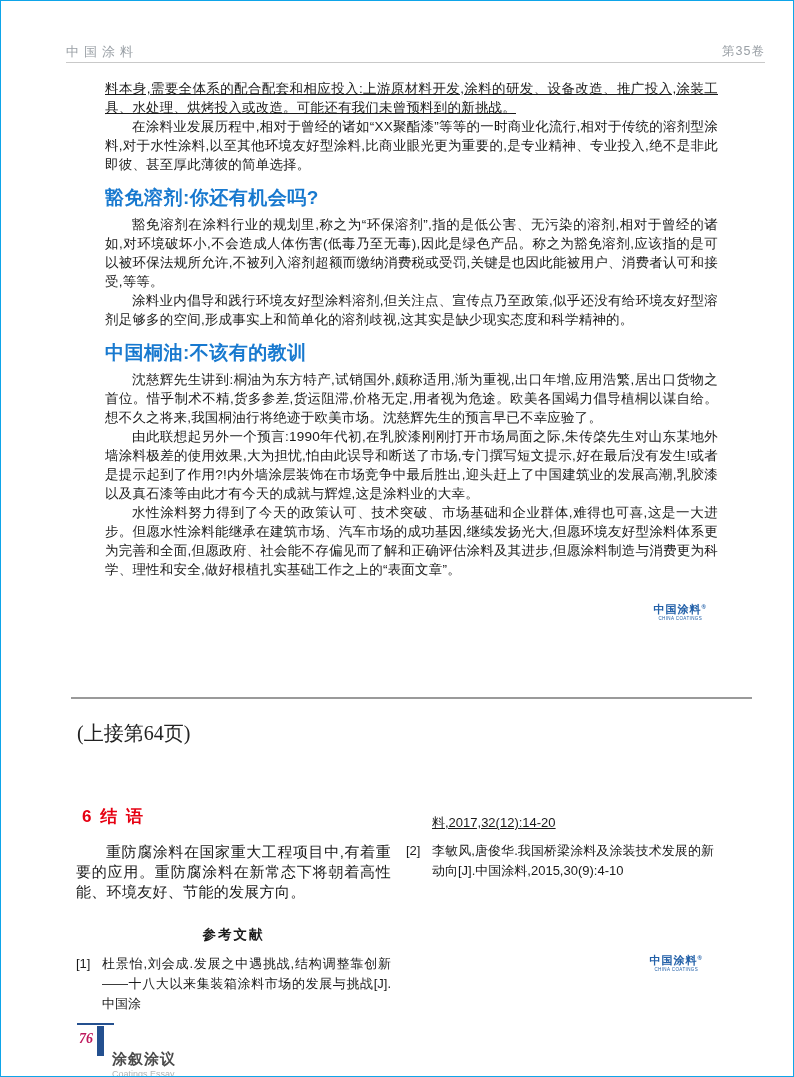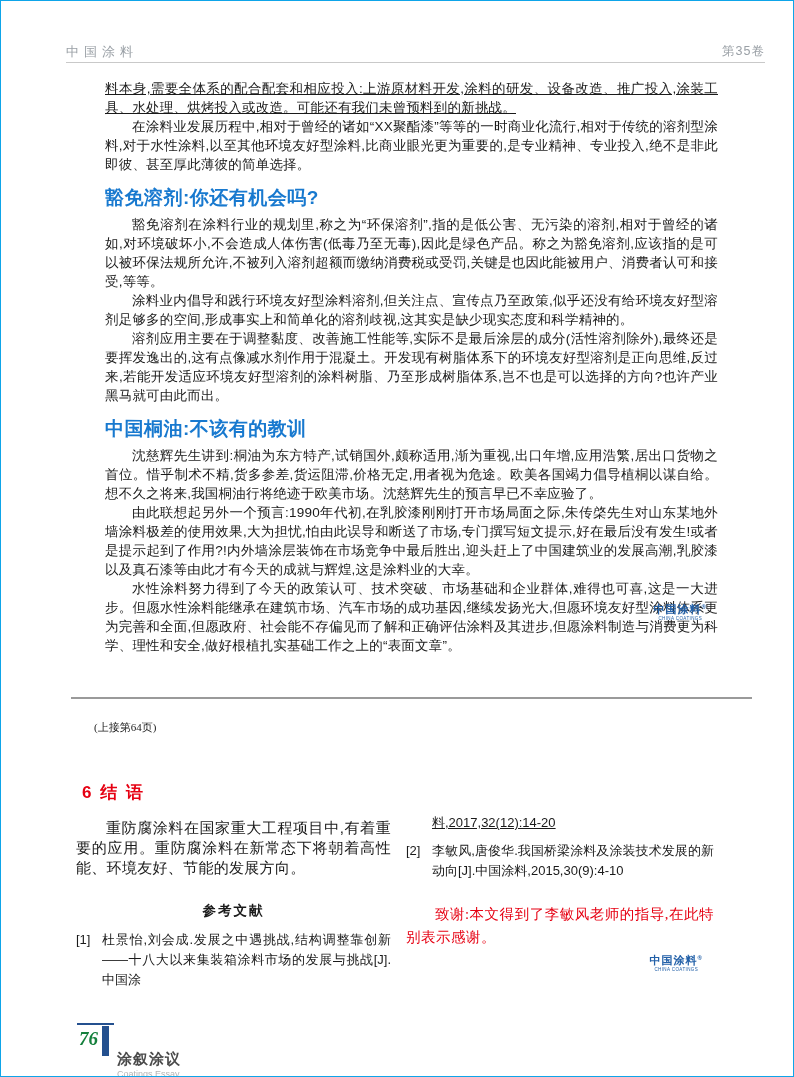--- a/index.html
+++ b/index.html
@@ -33,41 +33,41 @@
   .brand .cn{font-size:11px;font-weight:bold;letter-spacing:1px;white-space:nowrap;}
   .brand .reg{font-size:6px;vertical-align:top;}
   .brand .en{font-size:4.5px;letter-spacing:0.4px;margin-top:2px;color:#2260a8;white-space:nowrap;}
   .brand1{right:86px;top:603px;}
   .brand2{right:90px;top:954px;}
 
   
   .divider{position:absolute;left:70px;top:696px;width:681px;height:2px;background:#9a9a9a;}
 
   
-  .cont-note{position:absolute;left:93px;top:719px;font-family:"Liberation Serif","DejaVu Serif",serif;
-             font-size:11px;color:#222;}
+  .cont-note{position:absolute;left:76px;top:719px;font-family:"Liberation Serif","DejaVu Serif",serif;
+             font-size:20px;color:#222;}
 
   
-  .col-l{position:absolute;left:75px;top:780px;width:315px;}
+  .col-l{position:absolute;left:75px;top:804px;width:315px;}
   .col-r{position:absolute;left:405px;top:812px;width:308px;}
   .h-red{margin:0 0 14px 6px;font-size:17px;color:#e60012;font-weight:bold;letter-spacing:2px;}
   .concl{margin:0;font-size:15px;line-height:20px;text-align:justify;text-indent:2em;letter-spacing:0.3px;}
   .ref-title{margin:24px 0 10px 0;text-align:center;font-size:13.5px;font-weight:bold;letter-spacing:2px;}
   .ref{margin:0;font-size:13px;line-height:20px;text-align:justify;padding-left:26px;position:relative;}
   .ref .lbl{position:absolute;left:0;top:0;}
   .ref-cont{margin:0 0 8px 0;font-size:13px;line-height:20px;padding-left:26px;text-decoration:underline;}
   .ack{margin:22px 0 0 0;font-family:"Liberation Serif","DejaVu Serif",serif;
        font-size:14.5px;line-height:23px;color:#e60012;text-align:justify;text-indent:2em;letter-spacing:0.5px;}
 
   
   .footer{position:absolute;left:76px;top:1022px;}
   .footer .frule{position:absolute;left:0;top:0;width:37px;height:2px;background:#24508f;}
   .footer .row{display:flex;align-items:flex-start;padding-top:3px;}
   .footer .pageno{font-family:"Liberation Serif","DejaVu Serif",serif;font-style:italic;font-weight:bold;
-                  font-size:19px;color:#15803d;line-height:26px;padding:0 4px 0 2px;}
+                  font-size:14px;color:#be185d;line-height:26px;padding:0 4px 0 2px;}
   .footer .bar{width:7px;height:30px;background:#24508f;margin-right:8px;}
   .footer .sec-cn{font-size:15px;color:#4a4a4a;font-weight:bold;letter-spacing:1px;line-height:17px;margin-top:24px;}
   .footer .sec-en{font-size:9px;color:#b5b5b5;margin-top:2px;}
 </style>
 </head>
 <body>
 
 <div class="page">
 
   <div class="hdr">
@@ -76,21 +76,20 @@
   </div>
   <div class="hdr-rule"></div>
 
   <div class="main-col">
     <p class="noindent">料本身,需要全体系的配合配套和相应投入:上游原材料开发,涂料的研发、设备改造、推广投入,涂装工具、水处理、烘烤投入或改造。可能还有我们未曾预料到的新挑战。</p>
     <p>在涂料业发展历程中,相对于曾经的诸如“XX聚酯漆”等等的一时商业化流行,相对于传统的溶剂型涂料,对于水性涂料,以至其他环境友好型涂料,比商业眼光更为重要的,是专业精神、专业投入,绝不是非此即彼、甚至厚此薄彼的简单选择。</p>
 
     <h2>豁免溶剂:你还有机会吗?</h2>
     <p>豁免溶剂在涂料行业的规划里,称之为“环保溶剂”,指的是低公害、无污染的溶剂,相对于曾经的诸如,对环境破坏小,不会造成人体伤害(低毒乃至无毒),因此是绿色产品。称之为豁免溶剂,应该指的是可以被环保法规所允许,不被列入溶剂超额而缴纳消费税或受罚,关键是也因此能被用户、消费者认可和接受,等等。</p>
     <p>涂料业内倡导和践行环境友好型涂料溶剂,但关注点、宣传点乃至政策,似乎还没有给环境友好型溶剂足够多的空间,形成事实上和简单化的溶剂歧视,这其实是缺少现实态度和科学精神的。</p>
-    <p>溶剂应用主要在于调整黏度、改善施工性能等,实际不是最后涂层的成分(活性溶剂除外),最终还是要挥发逸出的,这有点像减水剂作用于混凝土。开发现有树脂体系下的环境友好型溶剂是正向思维,反过来,若能开发适应环境友好型溶剂的涂料树脂、乃至形成树脂体系,岂不也是可以选择的方向?也许产业黑马就可由此而出。</p>
 
     <h2>中国桐油:不该有的教训</h2>
     <p>沈慈辉先生讲到:桐油为东方特产,试销国外,颇称适用,渐为重视,出口年增,应用浩繁,居出口货物之首位。惜乎制术不精,货多参差,货运阻滞,价格无定,用者视为危途。欧美各国竭力倡导植桐以谋自给。想不久之将来,我国桐油行将绝迹于欧美市场。沈慈辉先生的预言早已不幸应验了。</p>
     <p>由此联想起另外一个预言:1990年代初,在乳胶漆刚刚打开市场局面之际,朱传棨先生对山东某地外墙涂料极差的使用效果,大为担忧,怕由此误导和断送了市场,专门撰写短文提示,好在最后没有发生!或者是提示起到了作用?!内外墙涂层装饰在市场竞争中最后胜出,迎头赶上了中国建筑业的发展高潮,乳胶漆以及真石漆等由此才有今天的成就与辉煌,这是涂料业的大幸。</p>
     <p>水性涂料努力得到了今天的政策认可、技术突破、市场基础和企业群体,难得也可喜,这是一大进步。但愿水性涂料能继承在建筑市场、汽车市场的成功基因,继续发扬光大,但愿环境友好型涂料体系更为完善和全面,但愿政府、社会能不存偏见而了解和正确评估涂料及其进步,但愿涂料制造与消费更为科学、理性和安全,做好根植扎实基础工作之上的“表面文章”。</p>
   </div>
 
   <div class="brand brand1">
     <div class="cn"><span>中国涂料</span><span class="reg">®</span></div>
     <div class="en">CHINA COATINGS</div>
@@ -109,21 +108,20 @@
       <span>杜景怡,刘会成.发展之中遇挑战,结构调整靠创新——十八大以来集装箱涂料市场的发展与挑战[J].中国涂</span>
     </p>
   </div>
 
   <div class="col-r">
     <p class="ref-cont">料,2017,32(12):14-20</p>
     <p class="ref">
       <span class="lbl">[2]</span>
       <span>李敏风,唐俊华.我国桥梁涂料及涂装技术发展的新动向[J].中国涂料,2015,30(9):4-10</span>
     </p>
-    <p class="ack">致谢:本文得到了李敏风老师的指导,在此特别表示感谢。</p>
   </div>
 
   <div class="brand brand2">
     <div class="cn"><span>中国涂料</span><span class="reg">®</span></div>
     <div class="en">CHINA COATINGS</div>
   </div>
 
   <div class="footer">
     <div class="frule"></div>
     <div class="row">

